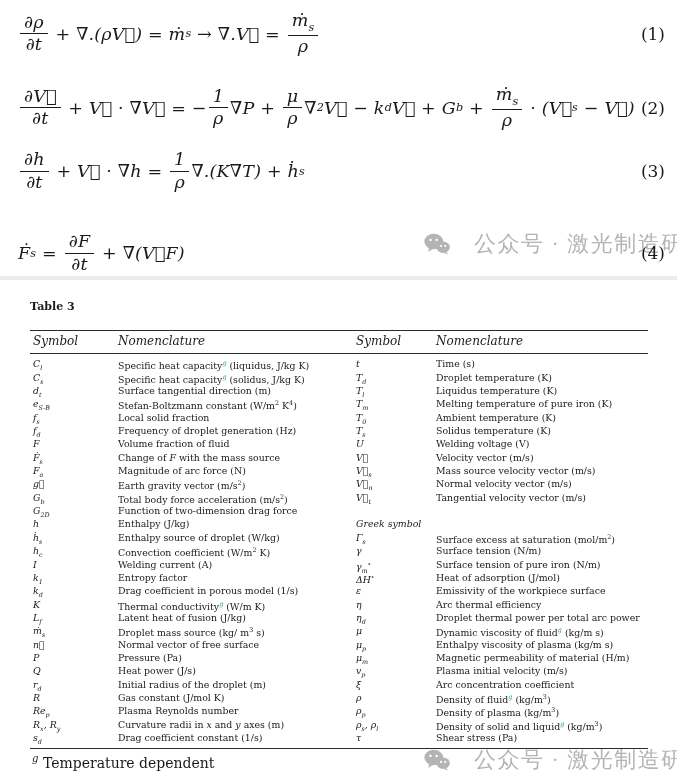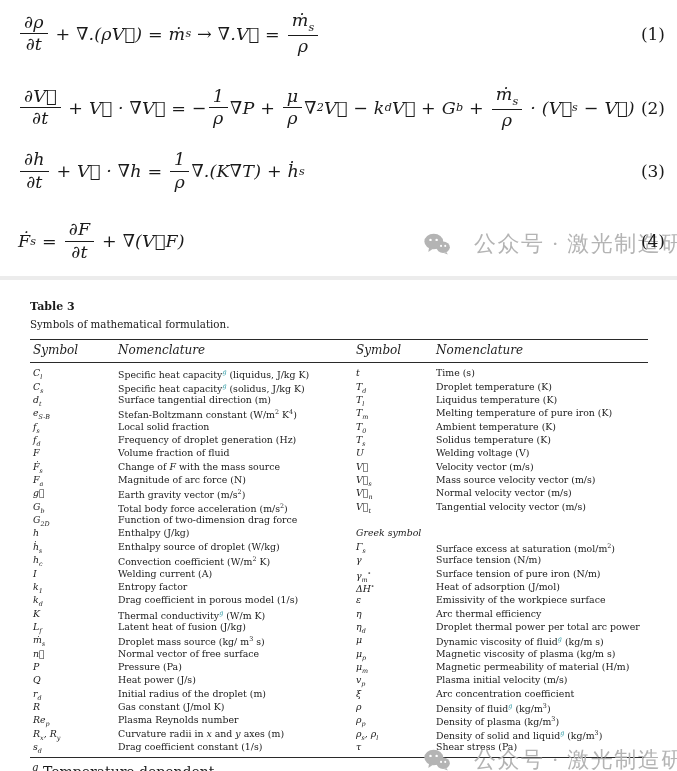--- a/index.html
+++ b/index.html
@@ -19,21 +19,21 @@
   
   .watermark{position:absolute;display:flex;align-items:center;gap:24px;color:#b4b4b4;
     font-family:Liberation Serif, serif;font-size:22px;letter-spacing:1.5px;z-index:2;white-space:nowrap;}
   .wm-top{left:424px;top:229px;}
   .wm-bottom{left:424px;top:745px;}
   .wm-icon{flex:0 0 auto;}
   
   .page-band{position:absolute;left:0;top:276px;width:677px;height:4px;background:#ececec;}
   
   .table-block{position:absolute;left:30px;top:300px;width:618px;}
-  .tbl-title{font-weight:bold;font-size:11px;margin:0 0 5px 0;}
+  .tbl-title{font-weight:bold;font-size:11px;margin:0 0 17px 0;}
   .tbl-caption{font-size:10.3px;margin:0 0 9px 0;}
   .tbl-rule{border:none;border-top:1.3px solid #2a2a2a;height:0;margin:0;}
   .tbl-rule.mid{border-top-width:1.1px;}
   .tbl-header,.tbl-body{display:grid;grid-template-columns:85px 238px 80px 215px;}
   .tbl-header{padding:4px 0 5px 3px;font-style:italic;font-size:12px;}
   .tbl-body{grid-auto-rows:13.35px;padding:3px 0 4px 3px;font-size:9.4px;}
   .cell{white-space:nowrap;overflow:visible;line-height:13.35px;}
   .sym{font-style:italic;}
   .cell sub{font-size:68%;font-style:italic;}
   .cell sup{font-size:68%;}
@@ -52,21 +52,21 @@
         <span class="eq-number">(1)</span>
       </div>
       <div class="equation" style="top: 82px; height: 52px;">
         <span class="eq-body"><span class="frac"><span class="num">∂V⃗</span><span class="den">∂t</span></span> + V⃗ · ∇V⃗ = −<span class="frac"><span class="num">1</span><span class="den">ρ</span></span>∇P + <span class="frac"><span class="num">μ</span><span class="den">ρ</span></span>∇<sup>2</sup>V⃗ − k<sub>d</sub>V⃗ + G<sub>b</sub> + <span class="frac"><span class="num">ṁ<sub>s</sub></span><span class="den">ρ</span></span> · (V⃗<sub>s</sub> − V⃗)</span>
         <span class="eq-number">(2)</span>
       </div>
       <div class="equation" style="top: 147px; height: 48px;">
         <span class="eq-body"><span class="frac"><span class="num">∂h</span><span class="den">∂t</span></span> + V⃗ · ∇h = <span class="frac"><span class="num">1</span><span class="den">ρ</span></span>∇.(K∇T) + ḣ<sub>s</sub></span>
         <span class="eq-number">(3)</span>
       </div>
-      <div class="equation" style="top: 216px; height: 50px;">
+      <div class="equation" style="top: 228px; height: 50px;">
         <span class="eq-body">Ḟ<sub>s</sub> = <span class="frac"><span class="num">∂F</span><span class="den">∂t</span></span> + ∇(V⃗F)</span>
         <span class="eq-number">(4)</span>
       </div>
     </section>
 
   <div class="watermark wm-top">
     <svg class="wm-icon" width="26" height="22" viewBox="0 0 36 30">
       <g fill="#b4b4b4">
         <ellipse cx="13.5" cy="11.5" rx="13" ry="10.8"></ellipse>
         <path d="M7 20 L6 26 L12 22 Z"></path>
@@ -80,21 +80,20 @@
         <circle cx="29.4" cy="17.6" r="1.4"></circle>
       </g>
     </svg>
     <span>公众号 · 激光制造研究</span>
   </div>
 
   <div class="page-band"></div>
 
   <section class="table-block">
     <div class="tbl-title">Table 3</div>
-    <div class="tbl-caption">Symbols of mathematical formulation.</div>
     <div class="tbl-rule"></div>
     <div class="tbl-header" id="tbl-header">
         <span class="cell">Symbol</span>
         <span class="cell">Nomenclature</span>
         <span class="cell">Symbol</span>
         <span class="cell">Nomenclature</span>
       </div>
     <div class="tbl-rule mid"></div>
     <div class="tbl-body" id="tbl-body">
         <span class="cell sym">C<sub>l</sub></span>
@@ -177,21 +176,21 @@
         <span class="cell">Latent heat of fusion (J/kg)</span>
         <span class="cell sym">η<sub>d</sub></span>
         <span class="cell">Droplet thermal power per total arc power</span>
         <span class="cell sym">ṁ<sub>s</sub></span>
         <span class="cell">Droplet mass source (kg/ m<sup>3</sup> s)</span>
         <span class="cell sym">μ</span>
         <span class="cell">Dynamic viscosity of fluid<sup class="fn-mark">g</sup> (kg/m s)</span>
         <span class="cell sym">n⃗</span>
         <span class="cell">Normal vector of free surface</span>
         <span class="cell sym">μ<sub>p</sub></span>
-        <span class="cell">Magnetic viscosity of plasma (kg/m s)</span>
+        <span class="cell">Enthalpy viscosity of plasma (kg/m s)</span>
         <span class="cell sym">P</span>
         <span class="cell">Pressure (Pa)</span>
         <span class="cell sym">μ<sub>m</sub></span>
         <span class="cell">Magnetic permeability of material (H/m)</span>
         <span class="cell sym">Q</span>
         <span class="cell">Heat power (J/s)</span>
         <span class="cell sym">v<sub>p</sub></span>
         <span class="cell">Plasma initial velocity (m/s)</span>
         <span class="cell sym">r<sub>d</sub></span>
         <span class="cell">Initial radius of the droplet (m)</span>

